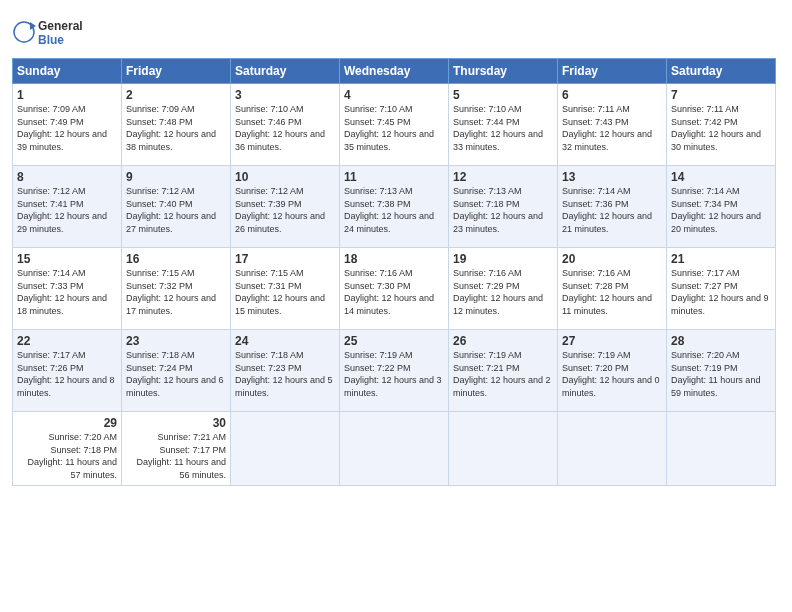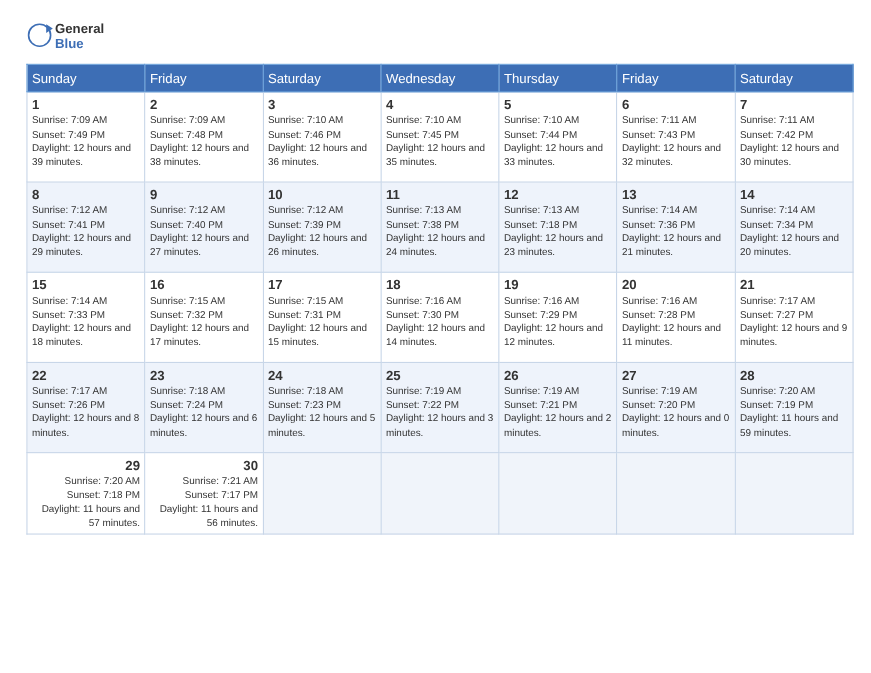--- a/index.html
+++ b/index.html
@@ -5,21 +5,21 @@
     * { margin: 0; padding: 0; box-sizing: border-box; }
     body {
       font-family: Arial, sans-serif;
       background: #fff;
       width: 792px;
       height: 612px;
       overflow: hidden;
     }
     .page {
       width: 792px;
-      padding: 16px 16px 10px 24px;
+      padding: 16px 16px 10px 12px;
     }
     .header-row {
       display: flex;
       align-items: flex-start;
       justify-content: space-between;
       margin-bottom: 10px;
     }
     .logo {
       display: flex;
       align-items: center;
@@ -39,21 +39,21 @@
     }
     .calendar {
       width: 100%;
       border-collapse: collapse;
       table-layout: fixed;
     }
     .calendar th {
       background: #3d6eb5;
       color: #fff;
       font-size: 12px;
-      font-weight: normal;
+      font-weight: bold;
       padding: 5px 4px;
       text-align: left;
       border: 1px solid #6a9fd8;
     }
     .calendar td {
       border: 1px solid #c8d6e8;
       vertical-align: top;
       padding: 4px 4px 4px 4px;
       font-size: 9.5px;
       color: #333;

